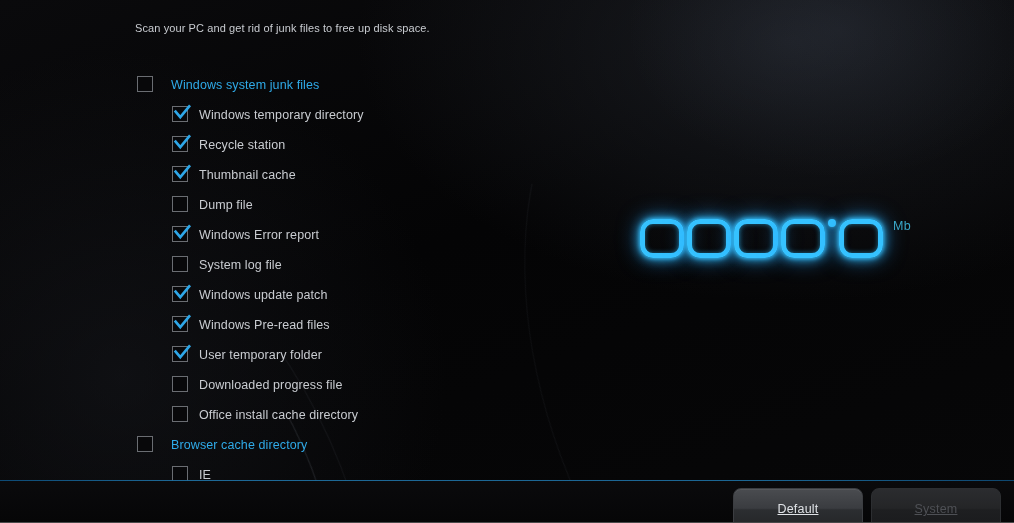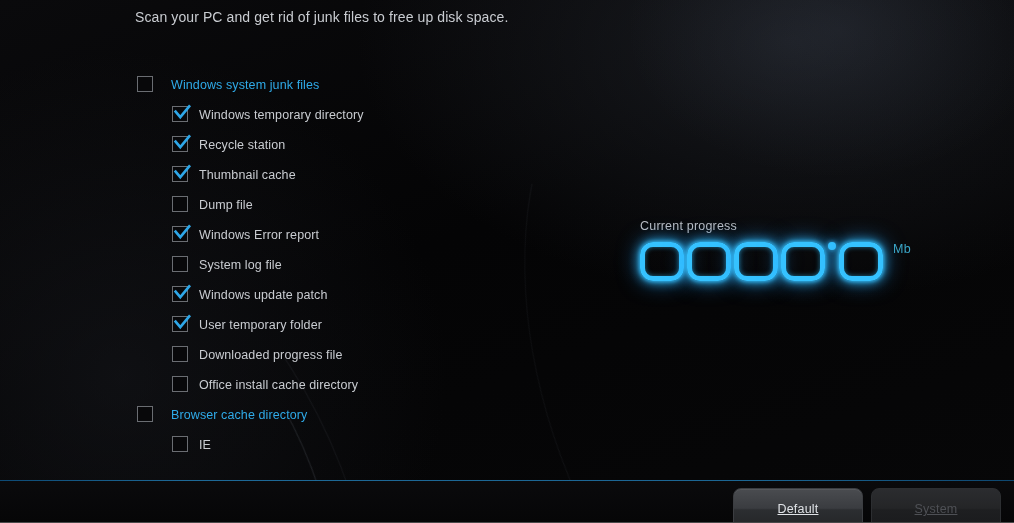--- a/index.html
+++ b/index.html
@@ -59,22 +59,22 @@
         border-color: transparent transparent transparent rgba(200,212,235,0.14); }
   .glow-nw {
     position: absolute; width: 430px; height: 300px; right: -40px; top: -120px;
     background: radial-gradient(ellipse at center, rgba(120,135,165,0.10) 0%, rgba(0,0,0,0) 70%);
   }
 
   
   .intro {
     position: absolute;
     left: 135px;
-    top: 9px;
-    font-size: 14px;
+    top: 22px;
+    font-size: 11px;
     color: #c9ccd1;
     letter-spacing: .1px;
     white-space: nowrap;
   }
 
   .list {
     position: absolute;
     left: 0;
     top: 62px;
     width: 560px;
@@ -293,20 +293,28 @@
           </svg>
         </div>
         <span class="label">Windows update patch</span>
       </div>
       <div class="row child">
         <div class="cb">
           <svg class="tick" viewBox="0 0 20 20">
             <path d="M3.6 8.6 L8.3 14.2 L17.2 3.4"></path>
           </svg>
         </div>
+        <span class="label">Windows Pre-read files</span>
+      </div>
+      <div class="row child">
+        <div class="cb">
+          <svg class="tick" viewBox="0 0 20 20">
+            <path d="M3.6 8.6 L8.3 14.2 L17.2 3.4"></path>
+          </svg>
+        </div>
         <span class="label">User temporary folder</span>
       </div>
       <div class="row child">
         <div class="cb"></div>
         <span class="label">Downloaded progress file</span>
       </div>
       <div class="row child">
         <div class="cb"></div>
         <span class="label">Office install cache directory</span>
       </div>
@@ -314,21 +322,20 @@
         <div class="cb"></div>
         <span class="label">Browser cache directory</span>
       </div>
       <div class="row child">
         <div class="cb"></div>
         <span class="label">IE</span>
       </div>
     </div>
 
   <div class="progress-panel">
-    <div class="progress-caption">Current progress</div>
     <div class="digits" id="digits-root">
         <div class="digit"></div>
         <div class="digit"></div>
         <div class="digit"></div>
         <div class="digit"></div>
         <div class="dot"></div>
         <div class="digit"></div>
         <div class="unit">Mb</div>
       </div>
   </div>

